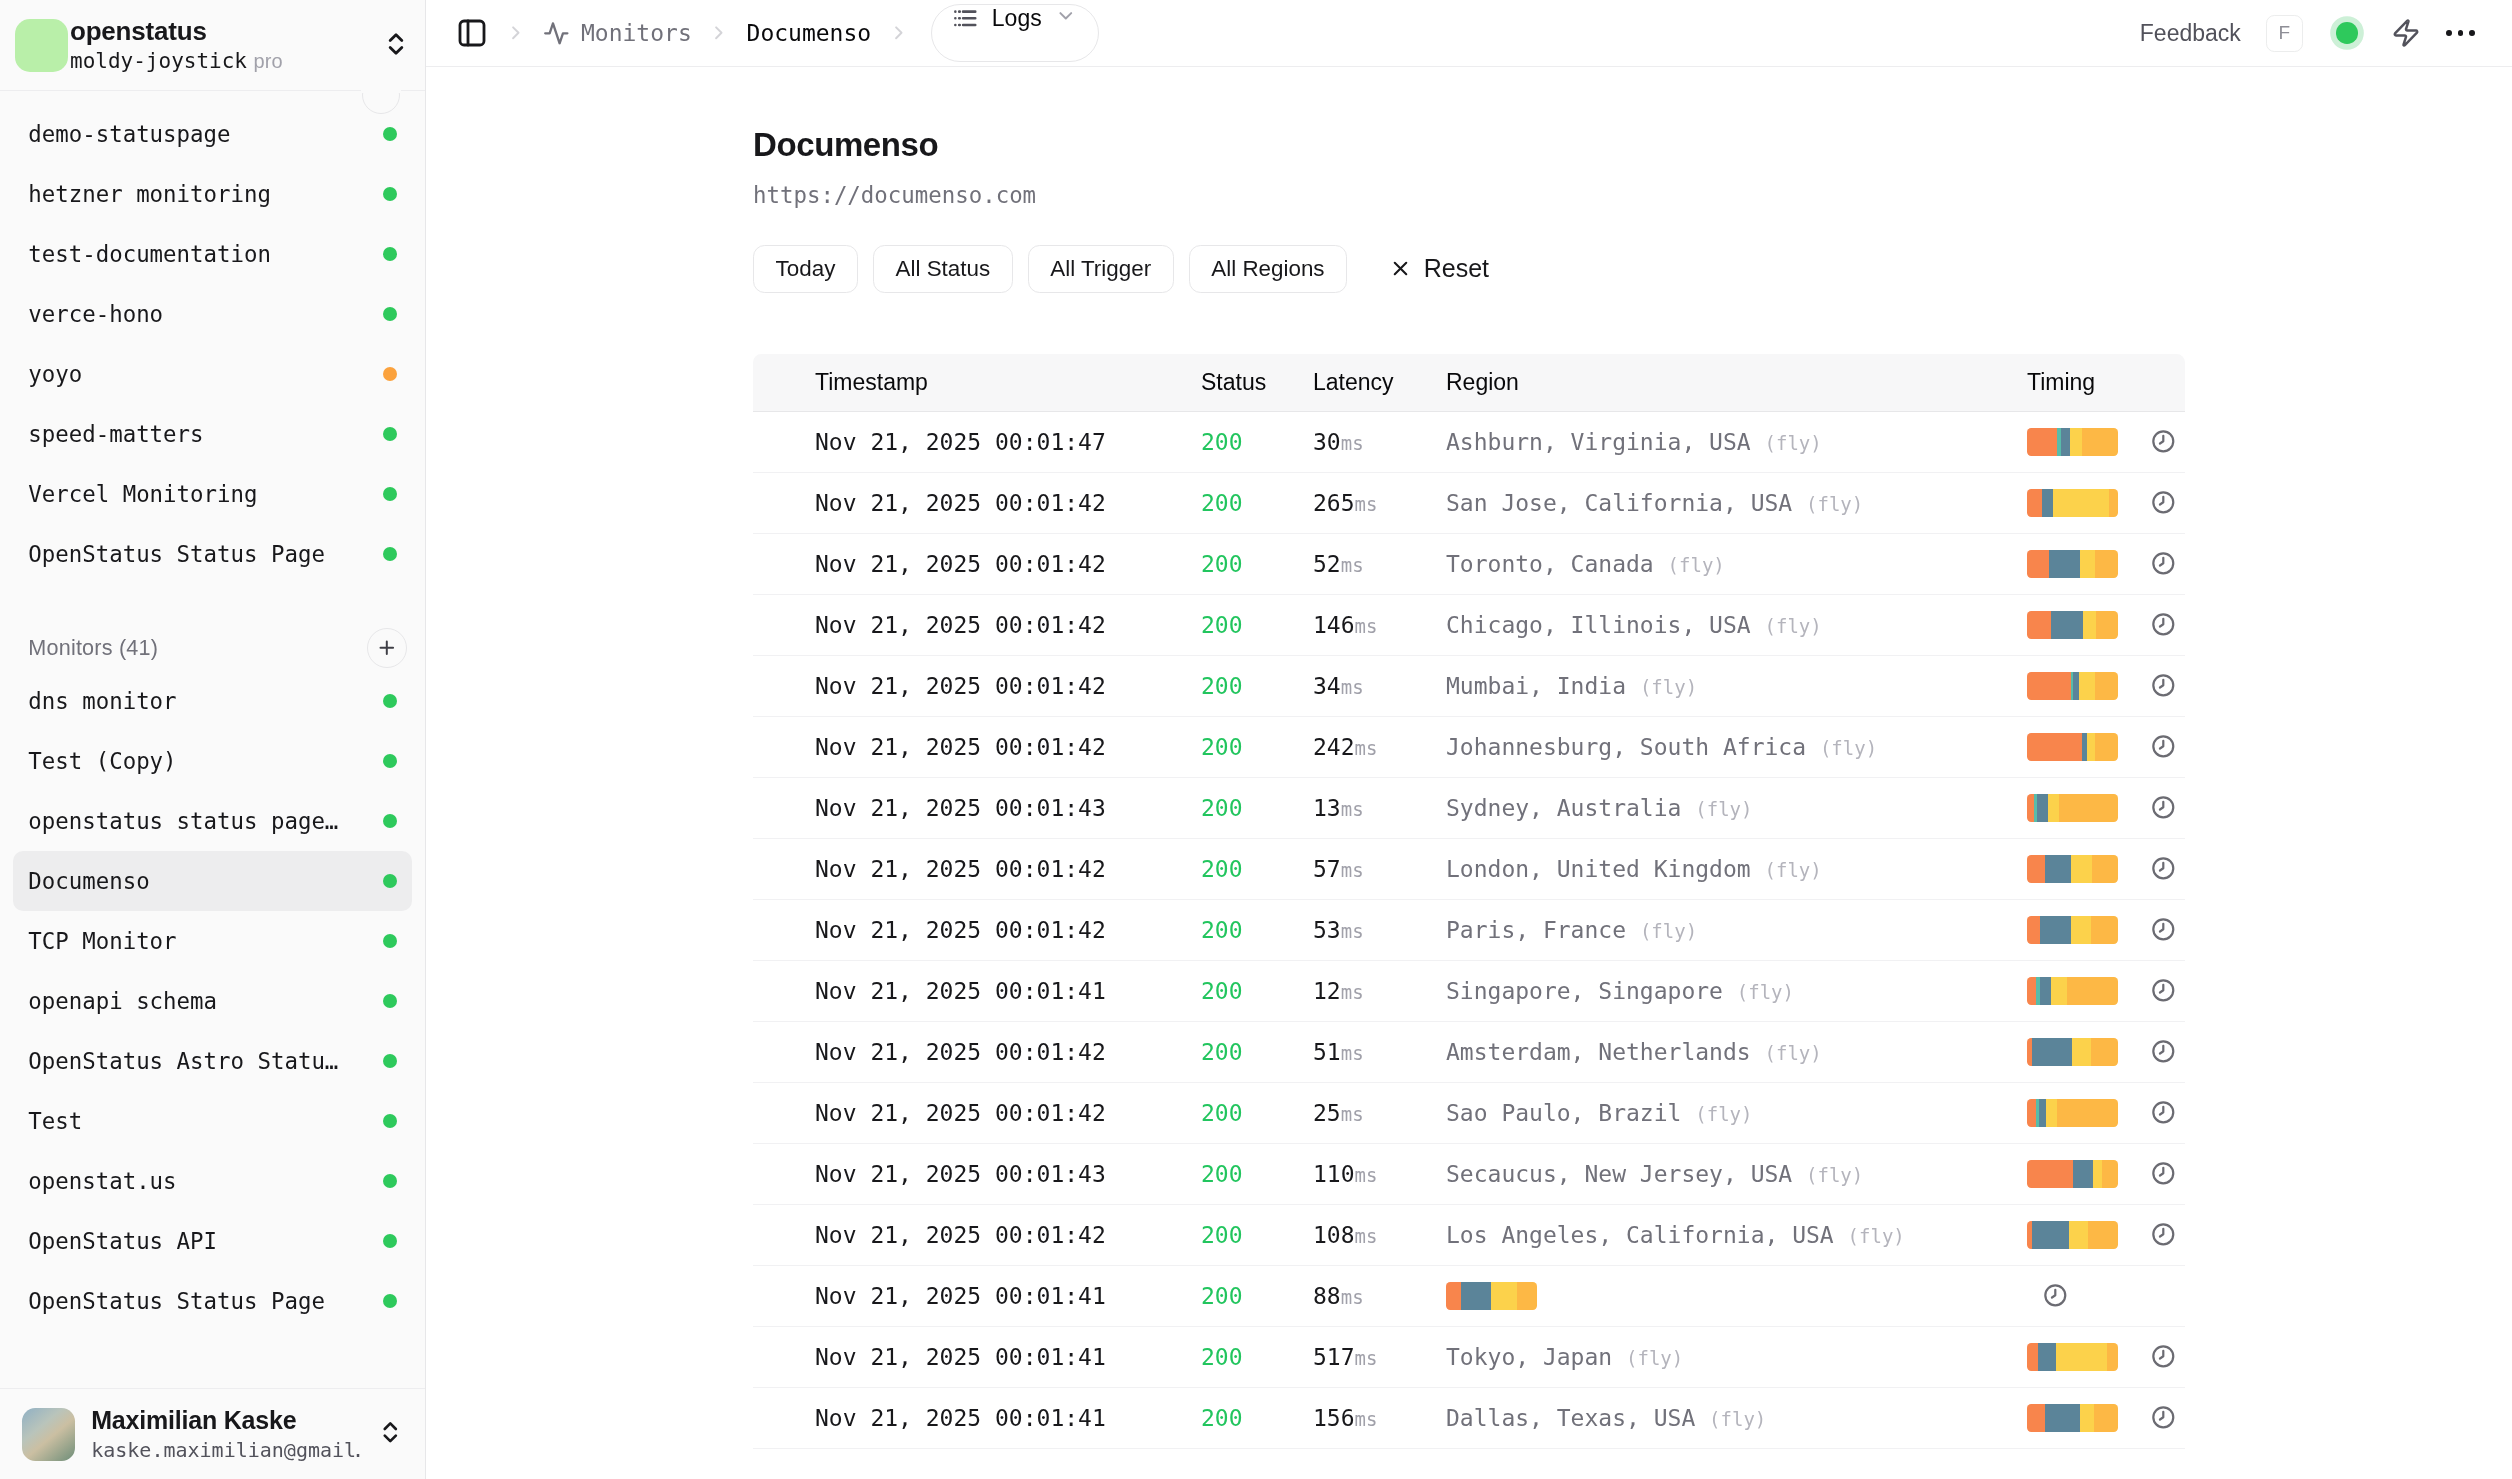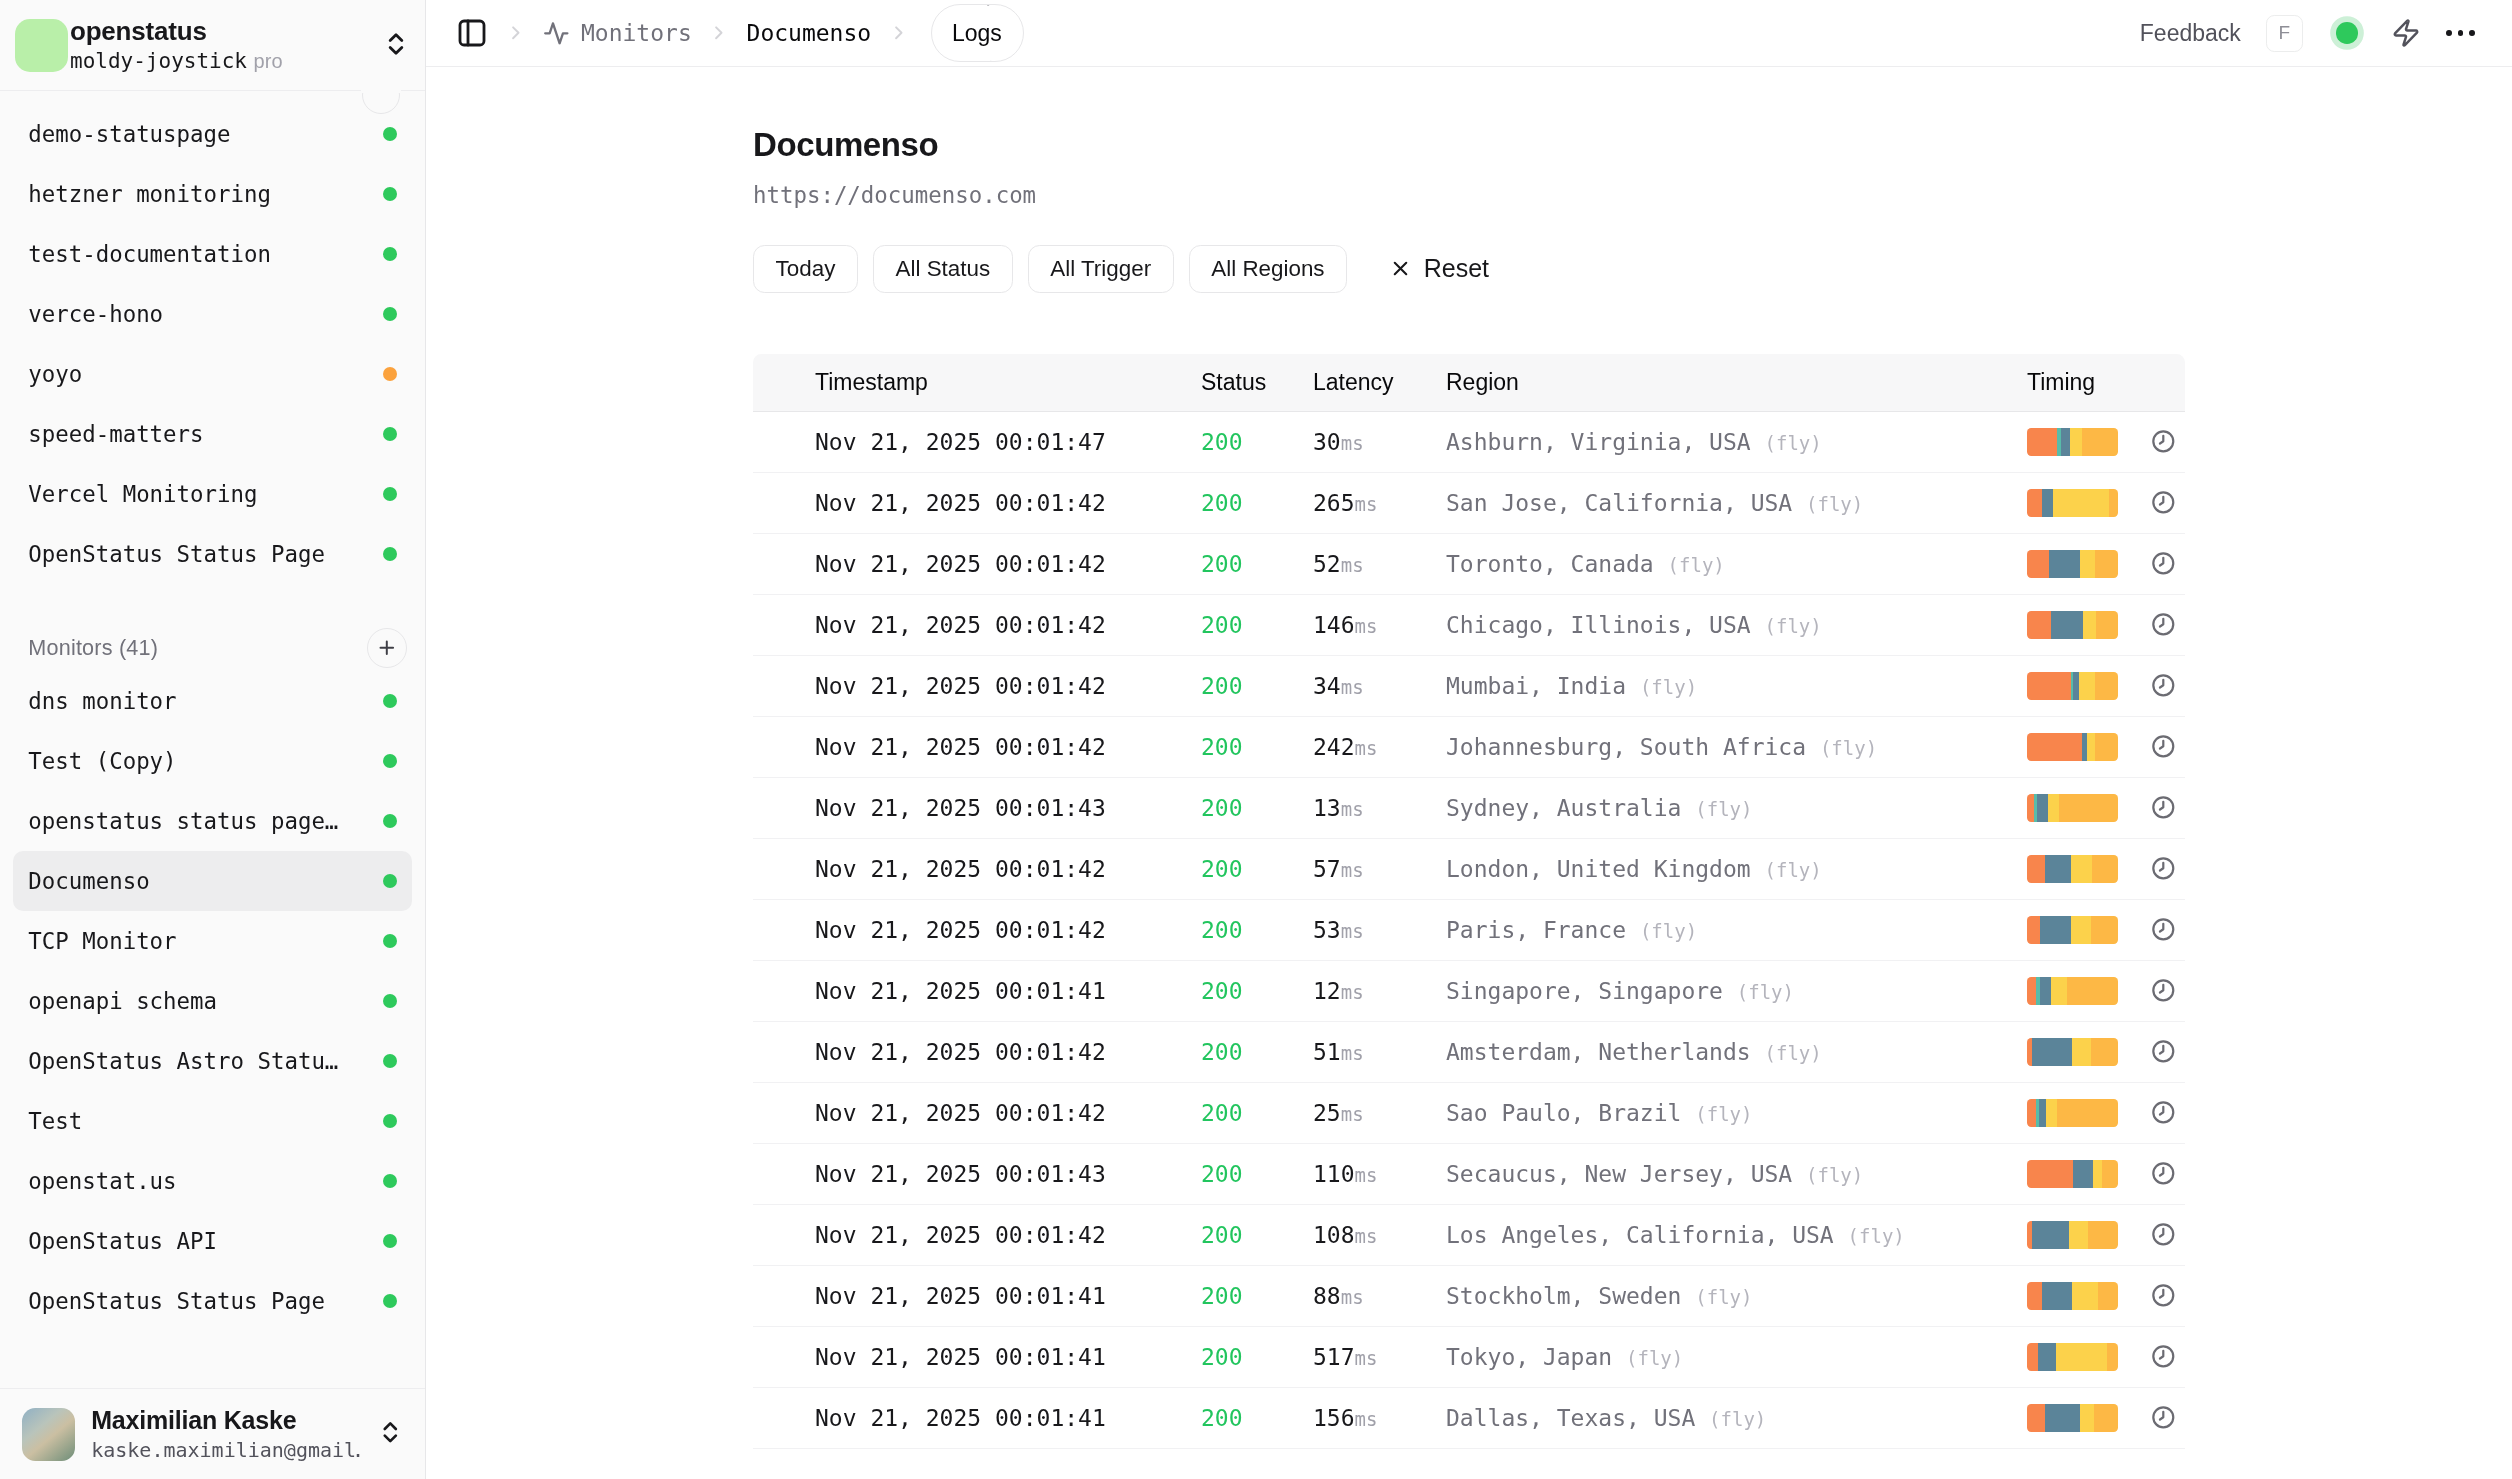--- a/index.html
+++ b/index.html
@@ -53,22 +53,22 @@
   .main { flex:1; display:flex; flex-direction:column; min-width:0; }
   .topbar { height:67px; border-bottom:1.7px solid #ededef; display:flex; align-items:center;
             padding:0 37px 0 30px; gap:16.6px; flex:none; }
   .icon-btn { background:none; border:none; cursor:pointer; display:grid; place-items:center; color:#18181b; }
   .crumb-sep { color:#d4d4d8; display:grid; place-items:center; }
   .crumb { font-family:"DejaVu Sans Mono",monospace; font-size:23px; display:flex;
            align-items:center; gap:11.6px; background:none; border:none; cursor:pointer; }
   .crumb.muted { color:#71717a; }
   .crumb.current { color:#09090b; }
   .logs-btn { height:58px; border:1.7px solid #e7e7e9; border-radius:830px; display:flex;
-              align-items:flex-end; gap:13.3px; padding:0 21.6px 0 20px; background:#fff;
-              font-size:23px; font-weight:500; color:#09090b; cursor:pointer; margin-left:5px;flex-direction:column; }
+              align-items:flex-start; gap:13.3px; padding:0 21.6px 0 20px; background:#fff;
+              font-size:23px; font-weight:500; color:#09090b; cursor:pointer; margin-left:5px; }
   .topbar-right { margin-left:auto; display:flex; align-items:center; gap:25px; }
   .feedback { font-size:23px; color:#52525b; background:none; border:none; cursor:pointer; }
   .kbd { width:37px; height:37px; border:1.7px solid #eceded; border-radius:8.3px; color:#8e8e96;
          font-size:19px; display:grid; place-items:center; }
   .health-dot { width:21.6px; height:21.6px; border-radius:50%; background:#2ec95c;
                 box-shadow:0 0 0 5.8px #cdf0d7; margin:0 8.3px; }
   .dots3 { display:flex; gap:5.8px; align-items:center; cursor:pointer; }
   .dots3 span { width:5.8px; height:5.8px; border-radius:50%; background:#18181b; }
 
   .content { flex:1; overflow:hidden; }
@@ -611,21 +611,20 @@
                   <circle cx="12" cy="12" r="9"></circle>
                   <path d="M12 7v5l-3 2"></path>
                 </svg>
               </span>
             </div>
             <div class="tr grid-cols">
               <span><span class="sq"></span></span>
               <span class="c-ts">Nov 21, 2025 00:01:41</span>
               <span class="c-status">200</span>
               <span class="c-lat">88<span class="unit">ms</span></span>
-              <span class="c-region">Stockholm, Sweden <span class="provider">(fly)</span></span>
               <span>
                 <span class="bar">
                   <span style="width: 17%; background: rgb(248, 133, 76);"></span>
                   <span style="width: 33%; background: rgb(91, 132, 153);"></span>
                   <span style="width: 28%; background: rgb(252, 210, 75);"></span>
                   <span style="width: 22%; background: rgb(253, 184, 69);"></span>
                 </span>
               </span>
               <span class="clock-cell">
                 <svg width="26.6" height="26.6" viewBox="0 0 24 24" fill="none" stroke="#6b6b72" stroke-width="2" stroke-linecap="round" stroke-linejoin="round">

